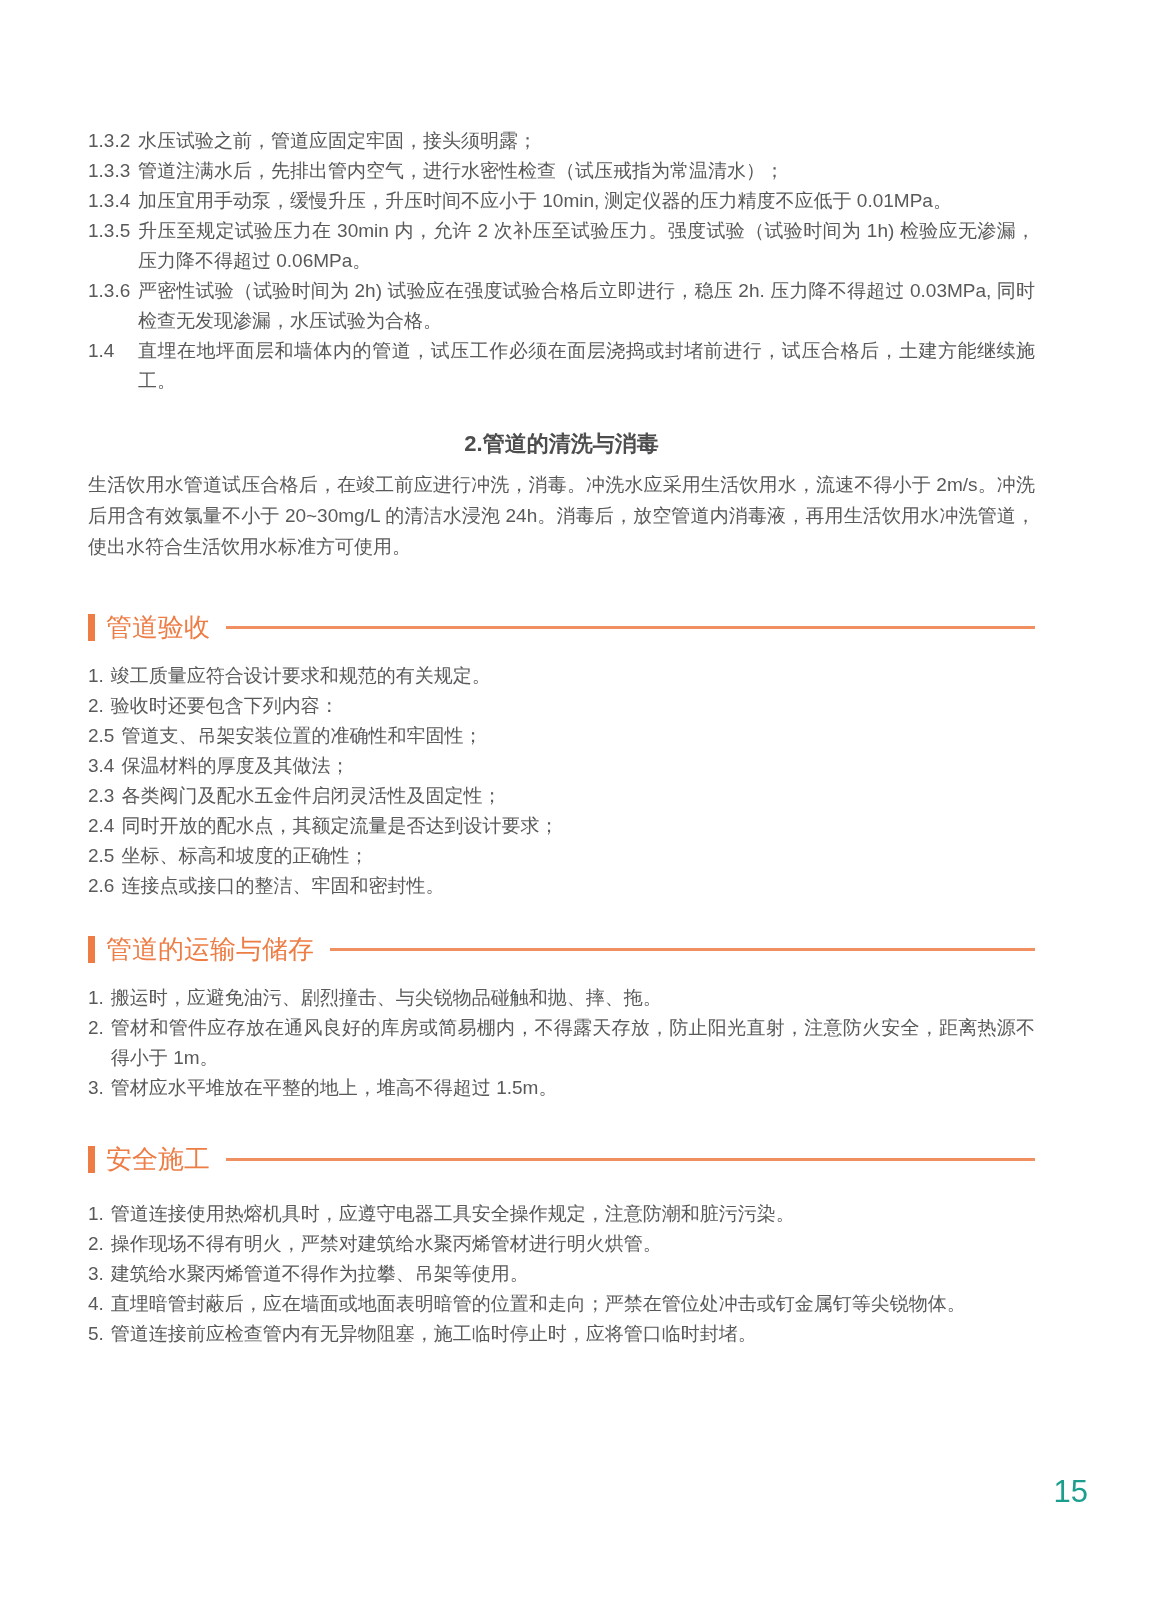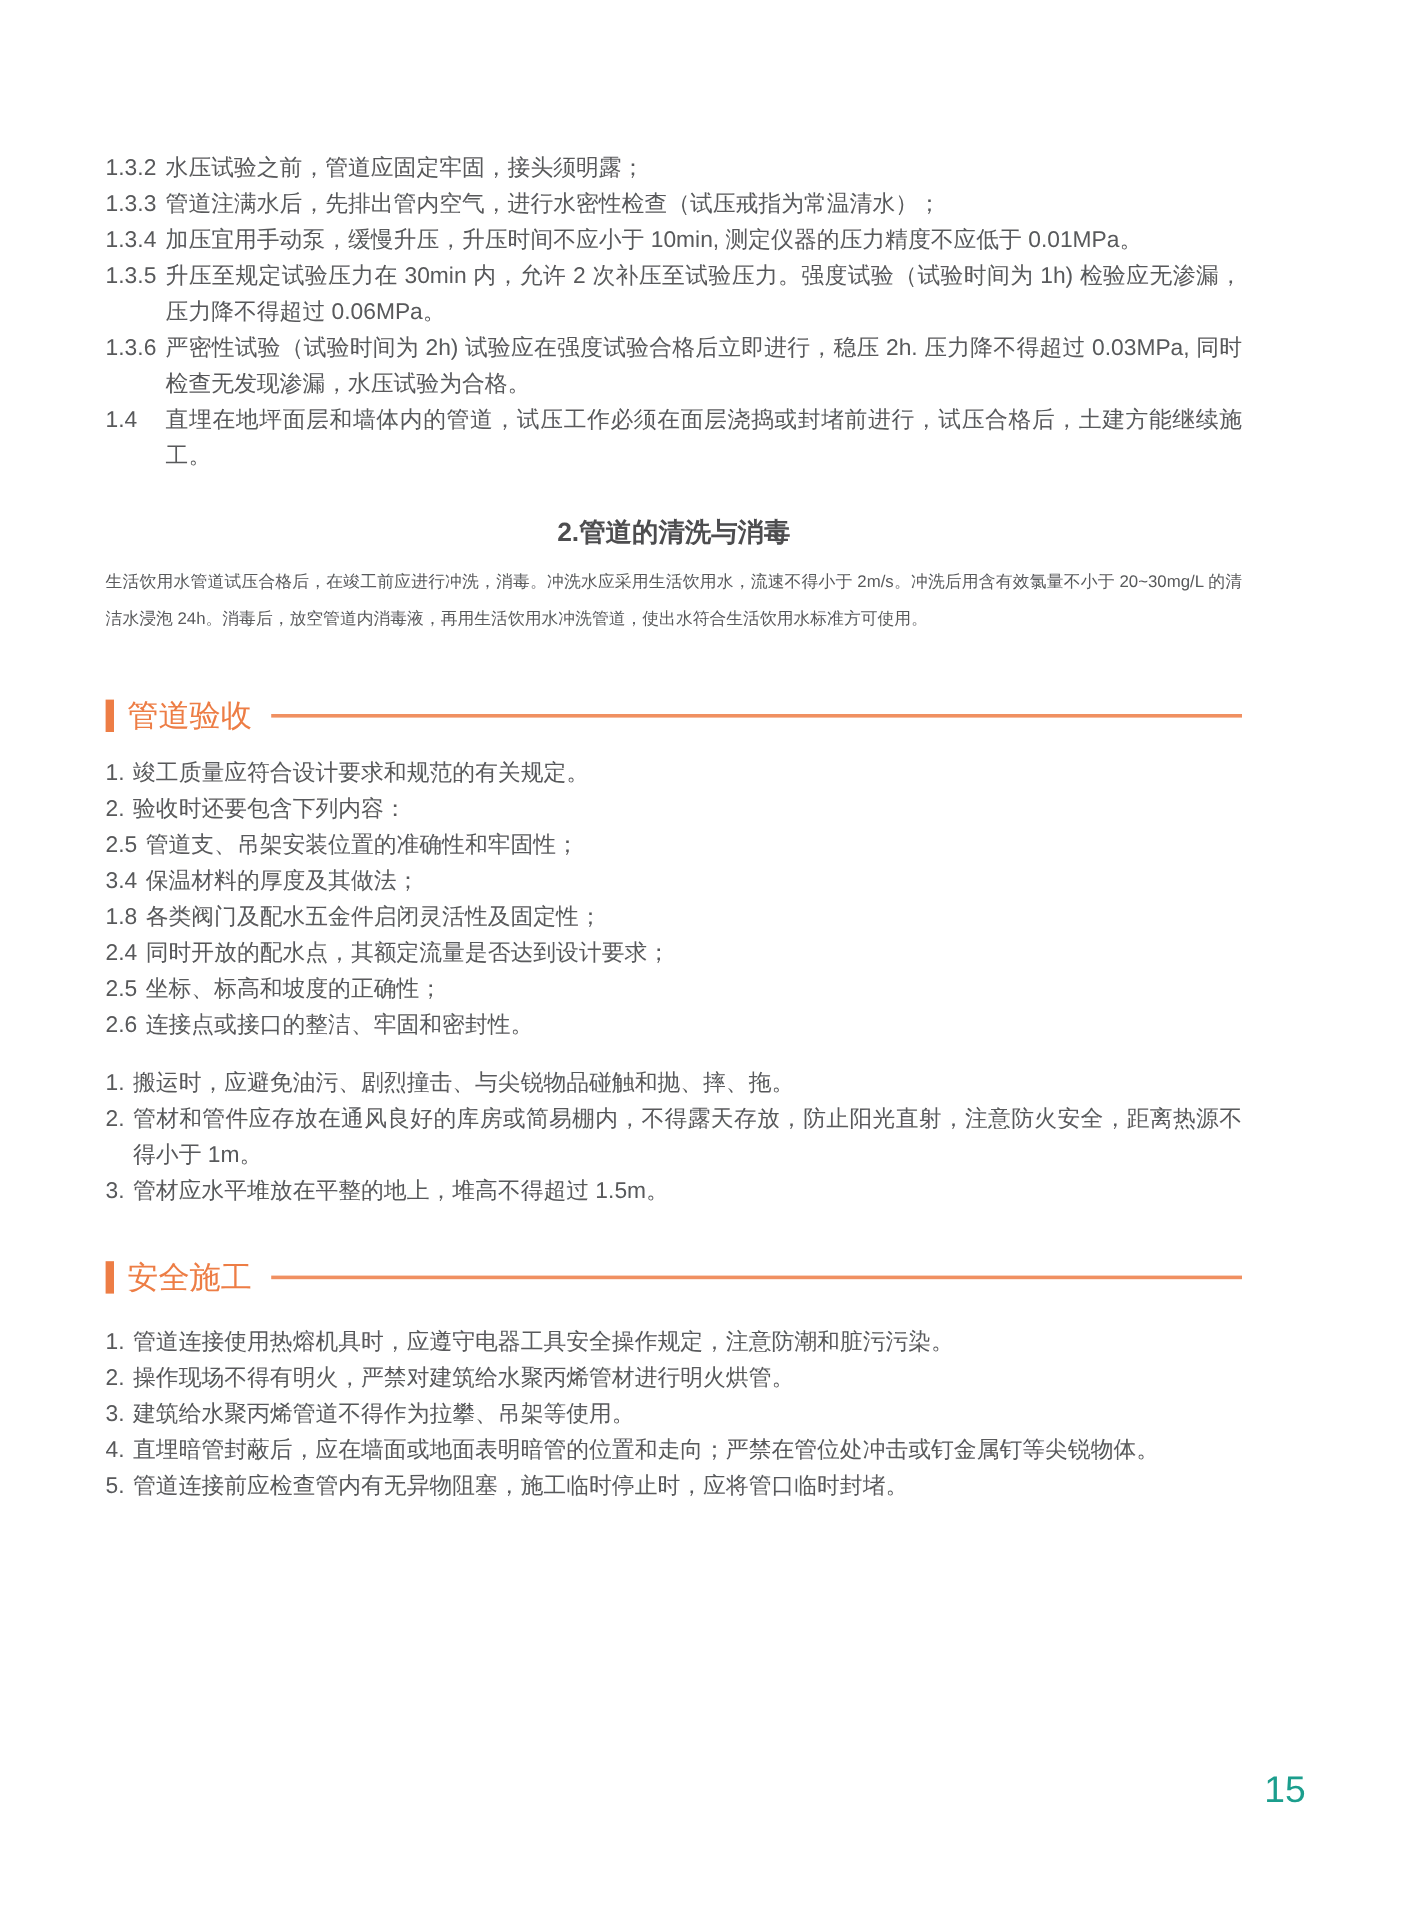--- a/index.html
+++ b/index.html
@@ -19,21 +19,21 @@
   .row .txt { flex:1 1 auto; text-align:justify; }
   .toplist .num { min-width:50px; }
   .list .num { margin-right:7px; }
 
   .heading2 {
     margin-top:34px;
     font-size:22px; font-weight:bold; line-height:28px;
     color:#4D4D4F;
     text-align:center;
   }
-  .para { margin-top:11px; font-size:14px; line-height:31px; text-align:justify; }
+  .para { margin-top:11px; font-size:19px; line-height:31px; text-align:justify; }
 
   .section-header { display:flex; align-items:center; height:32px; }
   .sh-1 { margin-top:49px; }
   .sh-2 { margin-top:32px; }
   .sh-3 { margin-top:40px; }
   .bar {
     flex:0 0 auto;
     width:7px; height:27px;
     background:var(--accent, #ED7D45);
     margin-right:11px;
@@ -111,37 +111,42 @@
       </div>
       <div class="row">
         <span class="num">2.5</span>
         <span class="txt">管道支、吊架安装位置的准确性和牢固性；</span>
       </div>
       <div class="row">
         <span class="num">3.4</span>
         <span class="txt">保温材料的厚度及其做法；</span>
       </div>
       <div class="row">
-        <span class="num">1.8</span>
+        <span class="num">2.3</span>
         <span class="txt">各类阀门及配水五金件启闭灵活性及固定性；</span>
       </div>
       <div class="row">
         <span class="num">2.4</span>
         <span class="txt">同时开放的配水点，其额定流量是否达到设计要求；</span>
       </div>
       <div class="row">
         <span class="num">2.5</span>
         <span class="txt">坐标、标高和坡度的正确性；</span>
       </div>
       <div class="row">
         <span class="num">2.6</span>
         <span class="txt">连接点或接口的整洁、牢固和密封性。</span>
       </div>
     </div>
 
+    <div class="section-header sh-2">
+      <span class="bar"></span>
+      <span class="stitle">管道的运输与储存</span>
+      <span class="hline"></span>
+    </div>
     <div class="list list-2">
       <div class="row">
         <span class="num">1.</span>
         <span class="txt">搬运时，应避免油污、剧烈撞击、与尖锐物品碰触和抛、摔、拖。</span>
       </div>
       <div class="row">
         <span class="num">2.</span>
         <span class="txt">管材和管件应存放在通风良好的库房或简易棚内，不得露天存放，防止阳光直射，注意防火安全，距离热源不得小于 1m。</span>
       </div>
       <div class="row">

